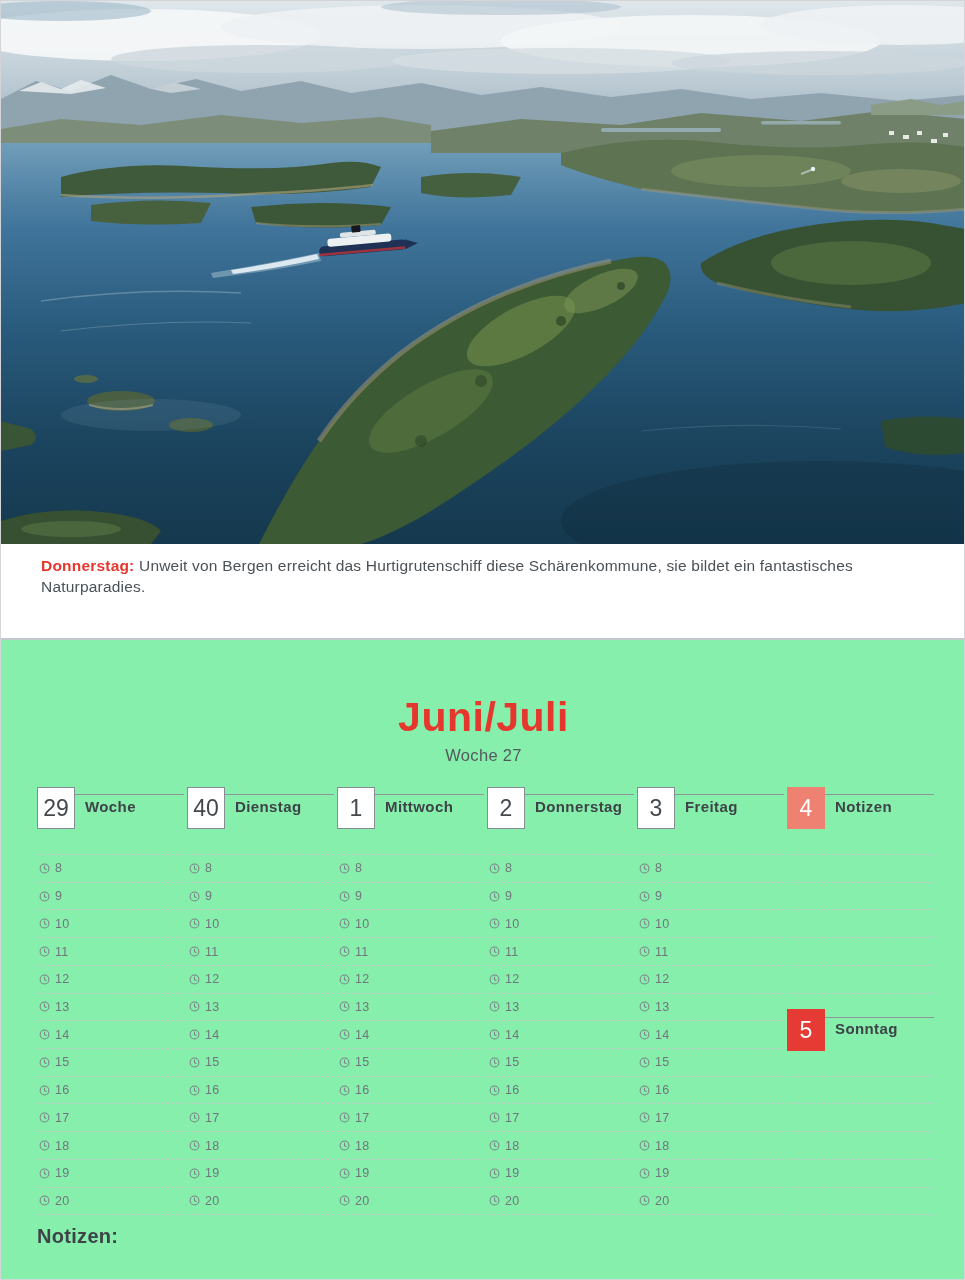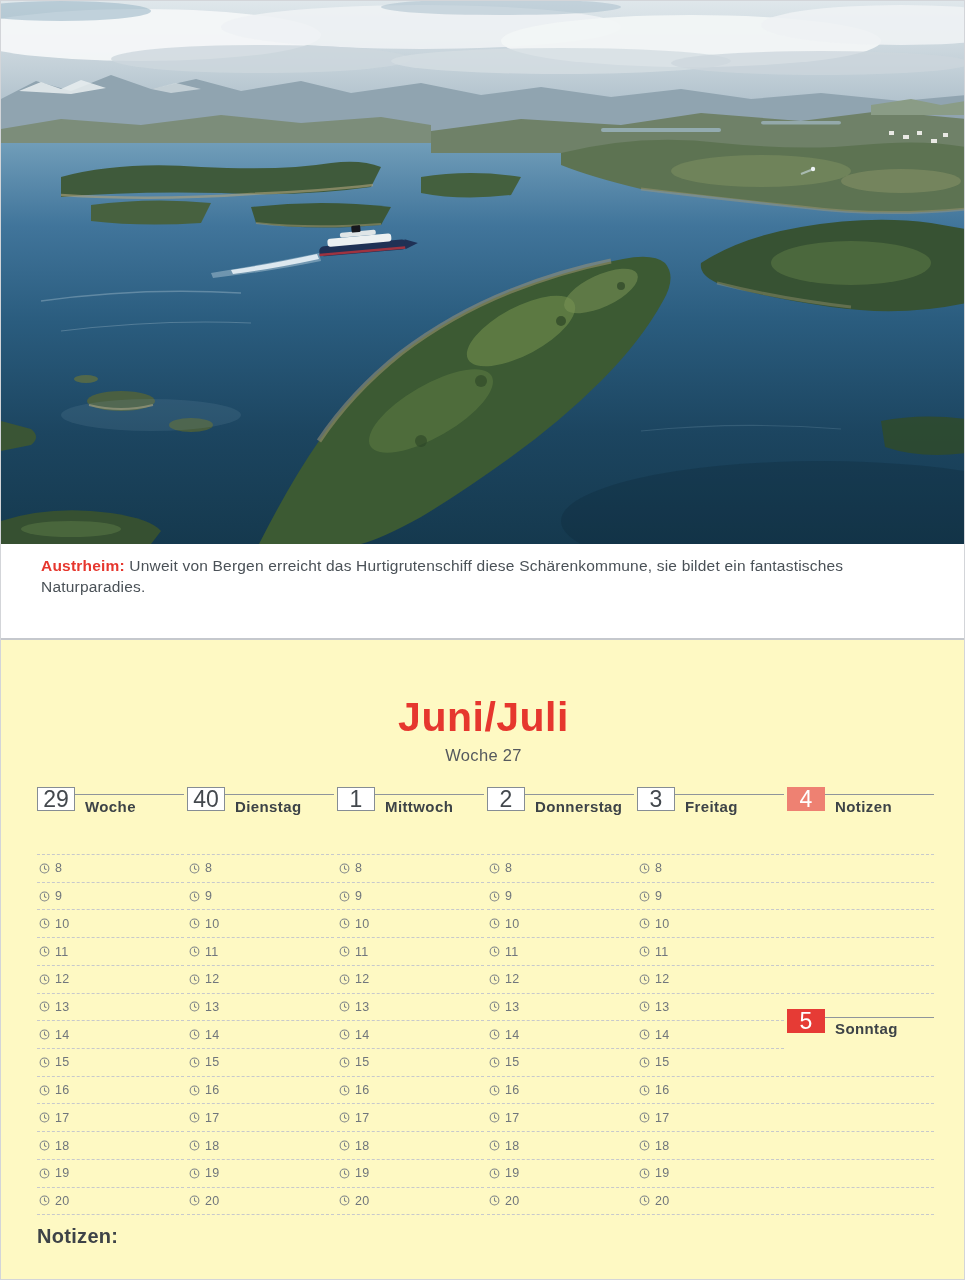--- a/index.html
+++ b/index.html
@@ -13,38 +13,38 @@
   .photo svg{ display:block; }
   
   .caption{
     position:absolute; top:555px; left:40px; right:30px;
     font-size:15.5px; letter-spacing:.2px; color:#4a5157; line-height:1.35;
   }
   .cap-loc{ color:var(--red,#e6372e); font-weight:700; }
   
   .divider{ position:absolute; top:637px; left:0; width:965px; height:2px; background:#c5c8cd; }
   
-  .cal{ position:absolute; top:639px; left:0; width:965px; height:641px; background:#fef9c3; }
+  .cal{ position:absolute; top:639px; left:0; width:965px; height:641px; background:#86efac; }
   .cal-title{
     position:absolute; top:54px; left:0; width:100%; text-align:center;
     font-size:41px; font-weight:700; color:var(--red,#e6372e); letter-spacing:.5px;
   }
   .cal-sub{
     position:absolute; top:106px; left:0; width:100%; text-align:center;
     font-size:16.5px; color:#55595e; letter-spacing:.3px;
   }
   .grid{
     position:absolute; top:147px; left:36px; width:897px;
     display:grid; grid-template-columns:repeat(6,1fr); column-gap:3px;
   }
   .col{ position:relative; }
   .hdr{ position:relative; height:67px; }
   .hline{ position:absolute; top:7px; left:38px; right:0; border-top:1px solid #8f959b; }
   .numbox{
-    position:absolute; top:0; left:0; width:38px; height:24px;
+    position:absolute; top:0; left:0; width:38px; height:42px;
     display:flex; align-items:center; justify-content:center;
     font-size:23px; color:#43484d; background:#fff; border:1.5px solid #868d94;
   }
   .numbox.saturday{ background:var(--sat,#ee8172); border:none; color:#fff; }
   .numbox.sunday{ background:var(--sun,#e63b35); border:none; color:#fff; }
   .dayname{
     position:absolute; left:48px; top:11px;
     font-size:15px; font-weight:600; color:#3d4347; letter-spacing:.4px; white-space:nowrap;
   }
   .rows{ border-top:1px dashed #c7c9cc; }
@@ -165,21 +165,21 @@
       <ellipse cx="150" cy="414" rx="90" ry="16" fill="#7fa0b4" opacity=".15"></ellipse>
 
       <path d="M40,300 Q140,286 240,292" stroke="#cfe0e8" stroke-width="1.5" opacity=".3" fill="none"></path>
       <path d="M60,330 Q160,318 250,322" stroke="#cfe0e8" stroke-width="1.2" opacity=".25" fill="none"></path>
       <path d="M640,430 Q740,420 840,428" stroke="#9fc0d2" stroke-width="1.2" opacity=".18" fill="none"></path>
       <ellipse cx="820" cy="520" rx="260" ry="60" fill="#0d2838" opacity=".3"></ellipse>
     </svg>
   </div>
 
   <div class="caption">
-    <span class="cap-loc">Austrheim:</span>
+    <span class="cap-loc">Donnerstag:</span>
     <span>Unweit von Bergen erreicht das Hurtigrutenschiff diese Schärenkommune, sie bildet ein fantastisches Naturparadies.</span>
   </div>
 
   <div class="divider"></div>
 
   <div class="cal">
     <div class="cal-title">Juni/Juli</div>
     <div class="cal-sub">Woche 27</div>
     <div class="grid" id="grid">
         <div class="col">

